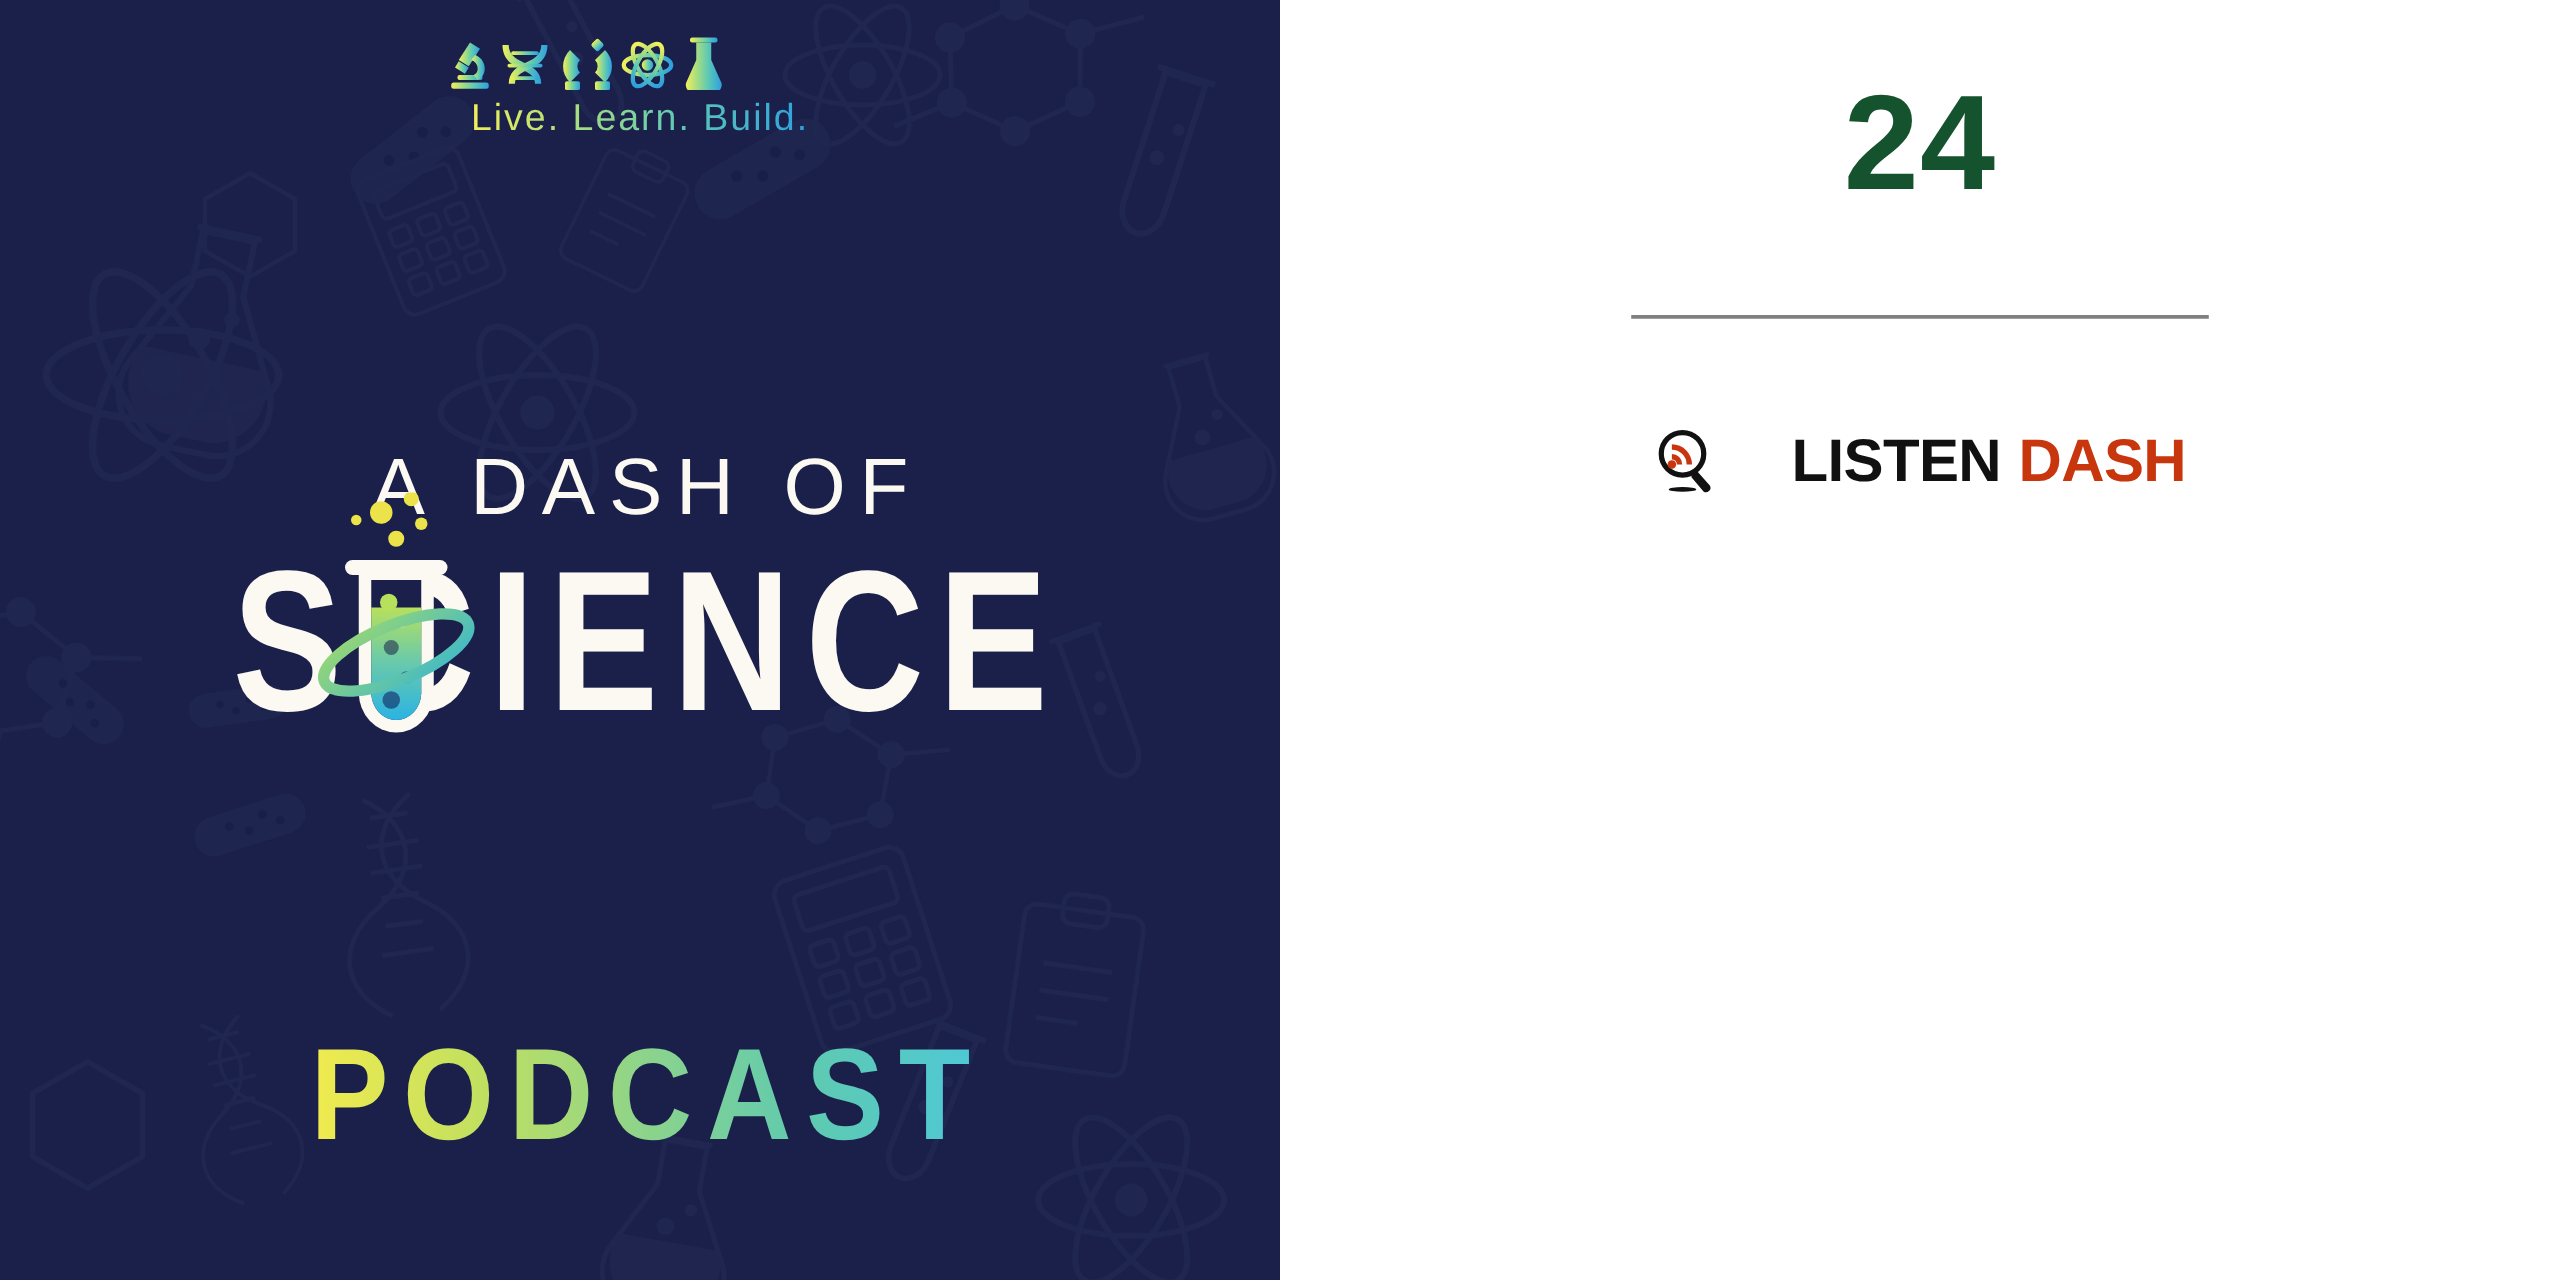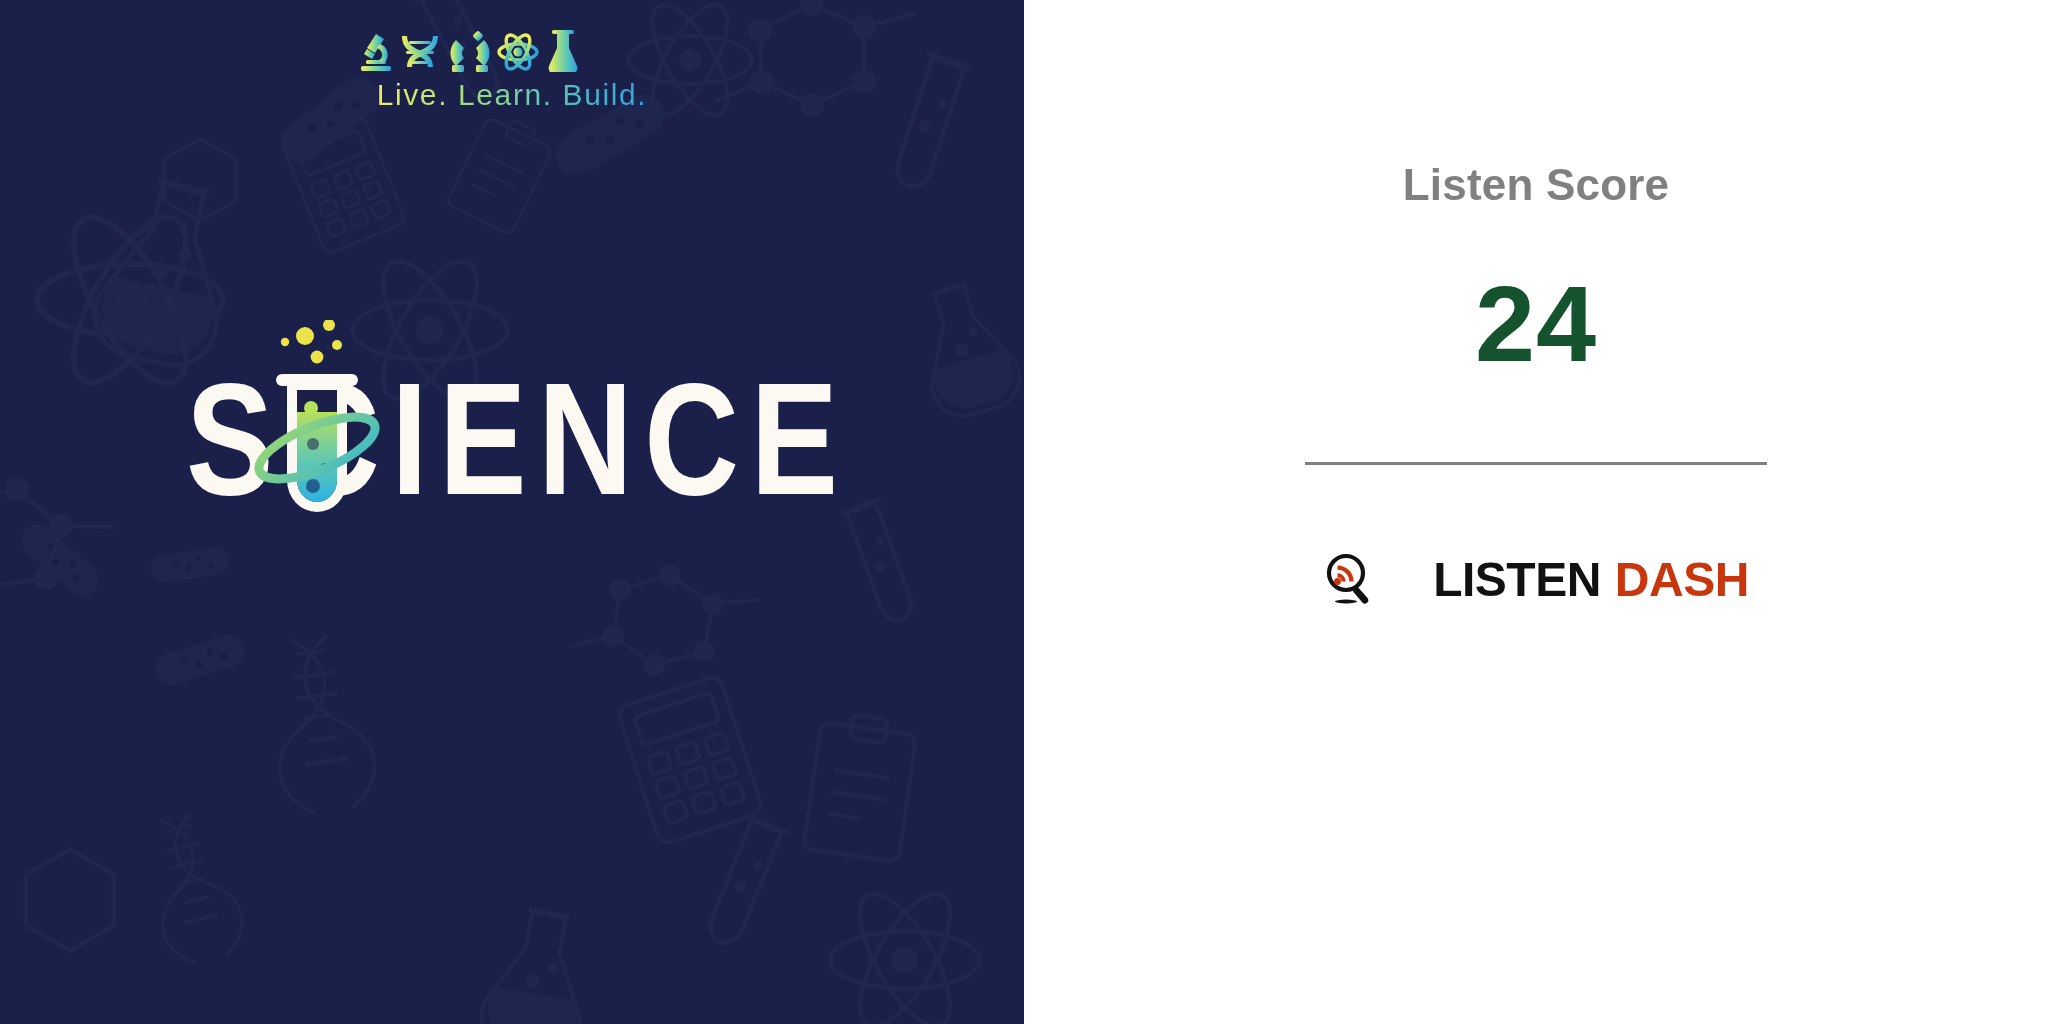--- a/index.html
+++ b/index.html
@@ -306,20 +306,21 @@
         <g transform="translate(196,4)">
           <rect x="4" y="0" width="22" height="4" rx="1.8"></rect>
           <path d="M9,4 l0,14 -8,18 a6,6 0 0 0 5,8 l18,0 a6,6 0 0 0 5,-8 l-8,-18 l0,-14 z"></path>
         </g>
       </g>
     </svg>
     <div id="tagline">Live. Learn. Build.</div>
   </div>
 
   <div class="art-layer" id="title-block">
+    <div id="title-top">A DASH OF</div>
     <div id="title-main-wrap">
       <div id="title-main">SCIENCE</div>
       <svg id="tube" viewBox="0 0 132 214">
         <defs>
           <linearGradient id="liqGrad" x1="0" y1="0" x2="0" y2="1">
             <stop offset="0%" stop-color="#b7e05c"></stop>
             <stop offset="45%" stop-color="#6ecba6"></stop>
             <stop offset="100%" stop-color="#2bb3e3"></stop>
           </linearGradient>
           <linearGradient id="ringGrad" x1="0" y1="0" x2="1" y2="1">
@@ -347,26 +348,28 @@
           <circle cx="62" cy="124" r="6" fill="#1a2049" opacity=".55"></circle>
           <circle cx="74" cy="148" r="5" fill="#1a2049" opacity=".5"></circle>
           <circle cx="62" cy="166" r="7" fill="#12306a" opacity=".65"></circle>
         </g>
 
         <ellipse cx="66" cy="128" rx="62" ry="22" fill="none" stroke="url(#ringGrad)" stroke-width="9" stroke-linecap="round" transform="rotate(-22 66 128)"></ellipse>
       </svg>
     </div>
   </div>
 
+  <div class="art-layer" id="podcast-block">
+    <div id="podcast">PODCAST</div>
+  </div>
 </div>
 
 <div id="score-panel">
   <div id="score-inner">
 
-    <div id="score-title">Listen Score</div>
 
     <div id="score-value">24</div>
 
     <div id="score-divider"></div>
 
 
     <div id="brand-row">
       <svg id="brand-icon" viewBox="0 0 56 56">
         <g fill="none" stroke="#111111" stroke-width="4.2">
           <circle cx="23" cy="22" r="17"></circle>

